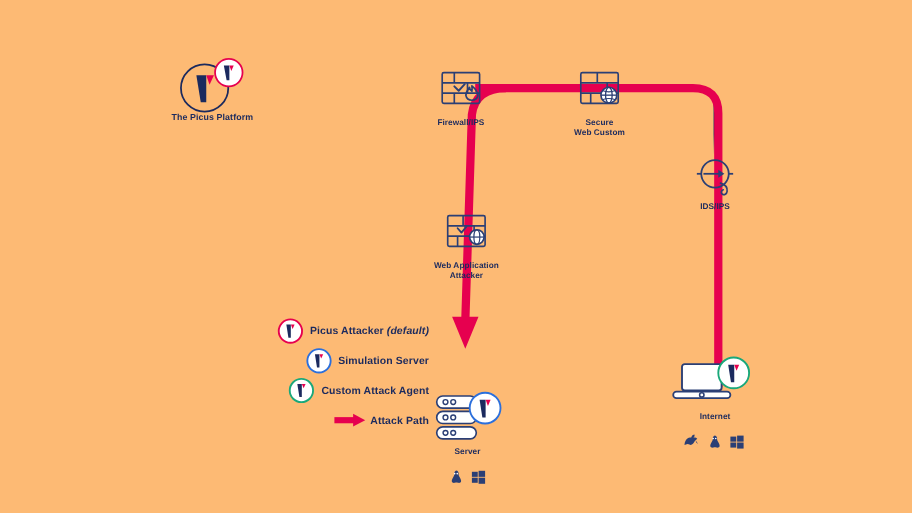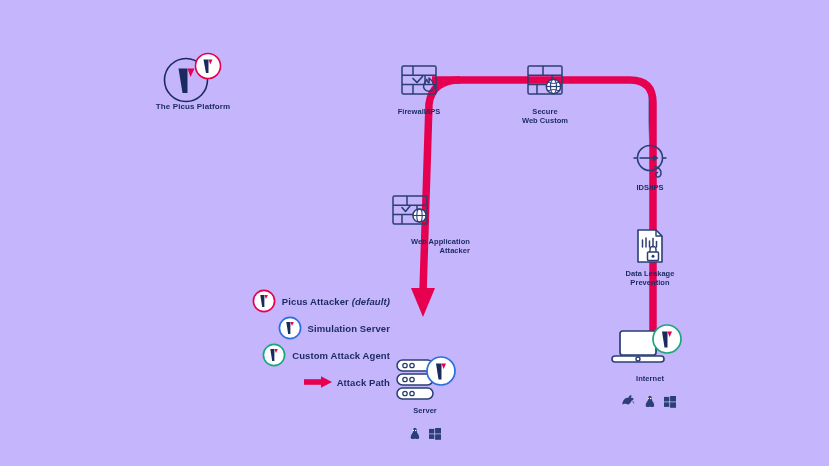--- a/index.html
+++ b/index.html
@@ -10,21 +10,21 @@
   body {
     font-family: "Liberation Sans", sans-serif;
     width: 829px;
     height: 466px;
     overflow: hidden;
   }
   #canvas {
     position: relative;
     width: 829px;
     height: 466px;
-    background: #c4b5fd;
+    background: #fdba74;
   }
   .node {
     position: absolute;
     width: 120px;
     text-align: center;
     transform: translateX(-60px);
   }
   .node-icon {
     position: relative;
     height: 46px;
@@ -201,21 +201,21 @@
         <path d="M25.6 21.3 q5.9 2.4 11.8 0" fill="none" stroke="#2b3f75" stroke-width="1"></path>
         <path d="M25.6 29.7 q5.9 -2.4 11.8 0" fill="none" stroke="#2b3f75" stroke-width="1"></path>
       </svg>
     </div>
     <div class="node-label">
       <span>Secure</span><br>
       <span>Web Custom</span>
     </div>
   </div>
 
-  <div class="node" style="left:410px; top:188px;text-align:right;">
+  <div class="node" style="left:424px; top:188px;">
     <div class="node-icon">
       <svg width="46" height="40" viewBox="0 0 46 40">
         <g fill="none" stroke="#2b3f75" stroke-width="1.5">
           <rect x="6" y="5" width="34" height="28" rx="1.5"></rect>
           <line x1="6" y1="14.3" x2="40" y2="14.3"></line>
           <line x1="6" y1="23.6" x2="40" y2="23.6"></line>
           <line x1="20" y1="5" x2="20" y2="14.3"></line>
           <line x1="30" y1="14.3" x2="30" y2="23.6"></line>
           <line x1="15" y1="23.6" x2="15" y2="33"></line>
         </g>
@@ -238,42 +238,20 @@
         <line x1="8.5" y1="19" x2="12.5" y2="19" stroke="#2b3f75" stroke-width="1.6"></line>
         <line x1="37.5" y1="19" x2="41.5" y2="19" stroke="#2b3f75" stroke-width="1.6"></line>
         <line x1="14.5" y1="19" x2="29" y2="19" stroke="#2b3f75" stroke-width="1.6"></line>
         <polygon points="28,15.4 33.5,19 28,22.6" fill="#2b3f75"></polygon>
         <path d="M30 27.5 c3.5 1 6.5 3.6 6 7.5 c-0.3 2.5 -2.6 3.6 -4.2 2.6 c-1.6 -1 -1.4 -3.6 0.7 -4.1" fill="none" stroke="#2b3f75" stroke-width="1.5" stroke-linecap="round"></path>
       </svg>
     </div>
     <div class="node-label">IDS/IPS</div>
   </div>
 
-  <div class="node" style="left:650px; top:226px;">
-    <div class="node-icon" style="height:40px;">
-      <svg width="42" height="40" viewBox="0 0 42 40">
-        <path d="M9 4 H27 L33 10 V36 H9 Z" fill="#ffffff" stroke="#2b3f75" stroke-width="1.6" stroke-linejoin="round"></path>
-        <path d="M27 4 V10 H33" fill="none" stroke="#2b3f75" stroke-width="1.4" stroke-linejoin="round"></path>
-        <g stroke="#2b3f75" stroke-width="1.5" stroke-linecap="round">
-          <line x1="13.5" y1="14" x2="13.5" y2="21"></line>
-          <line x1="17" y1="12" x2="17" y2="21"></line>
-          <line x1="20.5" y1="15" x2="20.5" y2="21"></line>
-          <line x1="24" y1="12.5" x2="24" y2="21"></line>
-          <line x1="27.5" y1="15.5" x2="27.5" y2="21"></line>
-        </g>
-        <rect x="18.5" y="26" width="11" height="8.5" rx="1" fill="#ffffff" stroke="#2b3f75" stroke-width="1.5"></rect>
-        <path d="M21 26 v-2.6 a3 3 0 0 1 6 0 V26" fill="none" stroke="#2b3f75" stroke-width="1.4"></path>
-        <circle cx="24" cy="30.2" r="1.5" fill="#2b3f75"></circle>
-      </svg>
-    </div>
-    <div class="node-label">
-      <span>Data Leakage</span><br>
-      <span>Prevention</span>
-    </div>
-  </div>
 
   <div class="node" style="left:425px; top:327px;margin-top:32px;">
     <div class="node-icon" style="height:44px;">
       <svg width="74" height="48" viewBox="0 0 74 48">
         <g fill="#ffffff" stroke="#2b3f75" stroke-width="1.5">
           <rect x="9" y="3" width="36" height="11" rx="5.5"></rect>
           <rect x="9" y="17" width="36" height="11" rx="5.5"></rect>
           <rect x="9" y="31" width="36" height="11" rx="5.5"></rect>
         </g>
         <g fill="none" stroke="#2b3f75" stroke-width="1.3">

